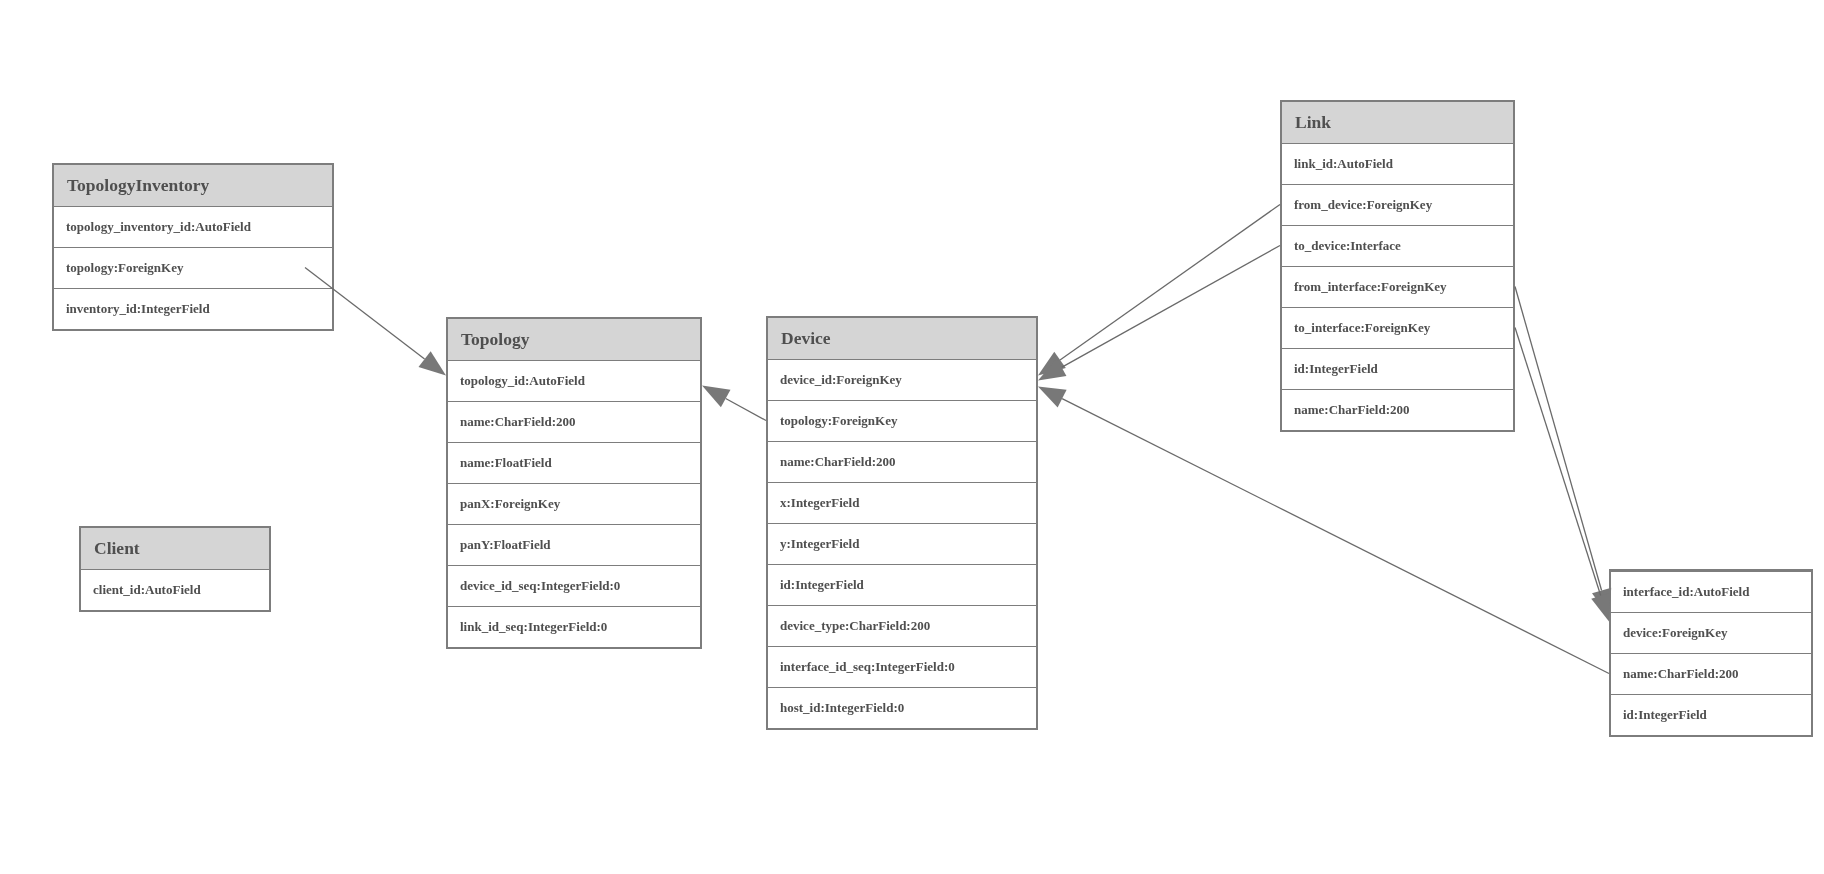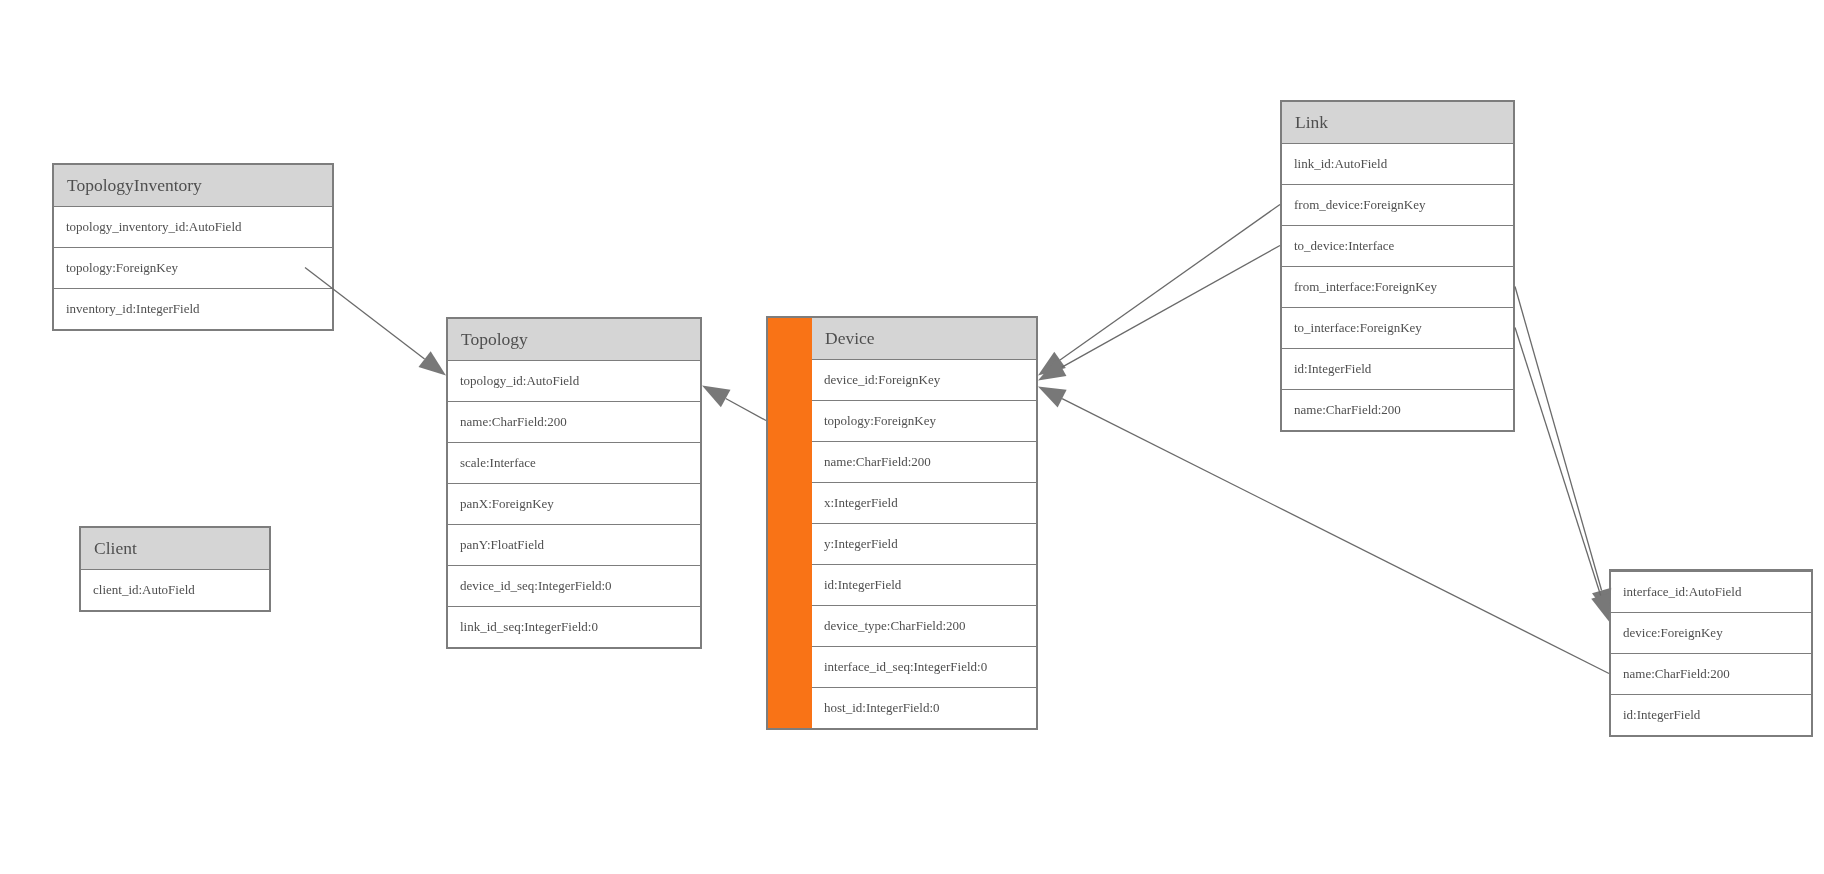--- a/index.html
+++ b/index.html
@@ -18,23 +18,24 @@
   .edges-svg {
     position: absolute;
     left: 0;
     top: 0;
     pointer-events: none;
     z-index: 2;
   }
   .entity {
     position: absolute;
     box-sizing: border-box;
-    background: #f97316;
+    background: #c4b5fd;
     border: 2px solid #7d7d7d;
     z-index: 1;
+    font-weight: bold;
   }
   .entity-header {
     box-sizing: border-box;
     height: 41px;
     background: #d5d5d5;
     display: flex;
     align-items: center;
     padding-left: 13px;
     font-size: 17.5px;
     color: #4f4f4f;
@@ -79,31 +80,31 @@
       <div class="entity" style="left: 23px; top: 163px; width: 282px; margin-left: 29px;">
         <div class="entity-header">TopologyInventory</div>
         <div class="entity-row">topology_inventory_id:AutoField</div>
         <div class="entity-row">topology:ForeignKey</div>
         <div class="entity-row">inventory_id:IntegerField</div>
       </div>
       <div class="entity" style="left: 446px; top: 317px; width: 256px;">
         <div class="entity-header">Topology</div>
         <div class="entity-row">topology_id:AutoField</div>
         <div class="entity-row">name:CharField:200</div>
-        <div class="entity-row">scale:Interface</div>
+        <div class="entity-row">name:FloatField</div>
         <div class="entity-row">panX:ForeignKey</div>
         <div class="entity-row">panY:FloatField</div>
         <div class="entity-row">device_id_seq:IntegerField:0</div>
         <div class="entity-row">link_id_seq:IntegerField:0</div>
       </div>
       <div class="entity" style="left: 79px; top: 526px; width: 192px;">
         <div class="entity-header">Client</div>
         <div class="entity-row">client_id:AutoField</div>
       </div>
-      <div class="entity" style="left: 766px; top: 316px; width: 272px; padding-left: 44px;">
+      <div class="entity" style="left: 766px; top: 316px; width: 272px;">
         <div class="entity-header">Device</div>
         <div class="entity-row">device_id:ForeignKey</div>
         <div class="entity-row">topology:ForeignKey</div>
         <div class="entity-row">name:CharField:200</div>
         <div class="entity-row">x:IntegerField</div>
         <div class="entity-row">y:IntegerField</div>
         <div class="entity-row">id:IntegerField</div>
         <div class="entity-row">device_type:CharField:200</div>
         <div class="entity-row">interface_id_seq:IntegerField:0</div>
         <div class="entity-row">host_id:IntegerField:0</div>

